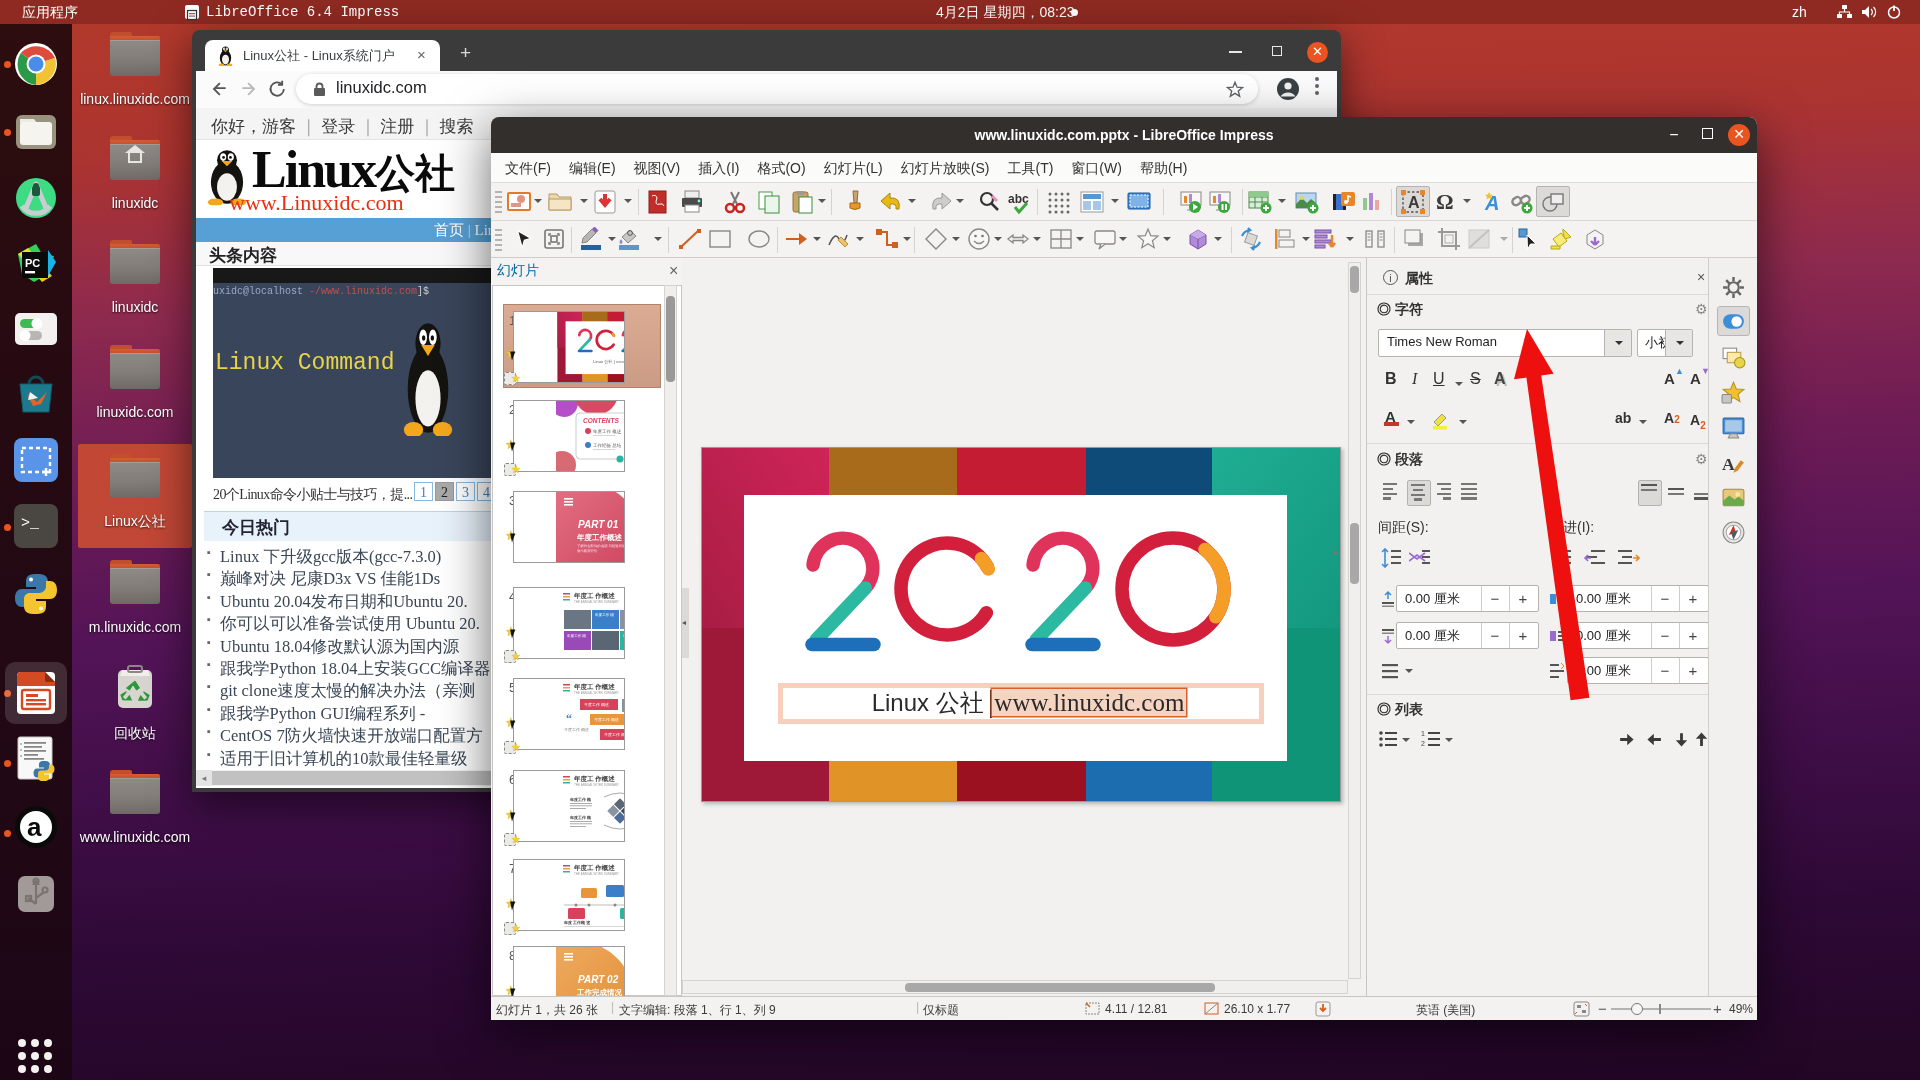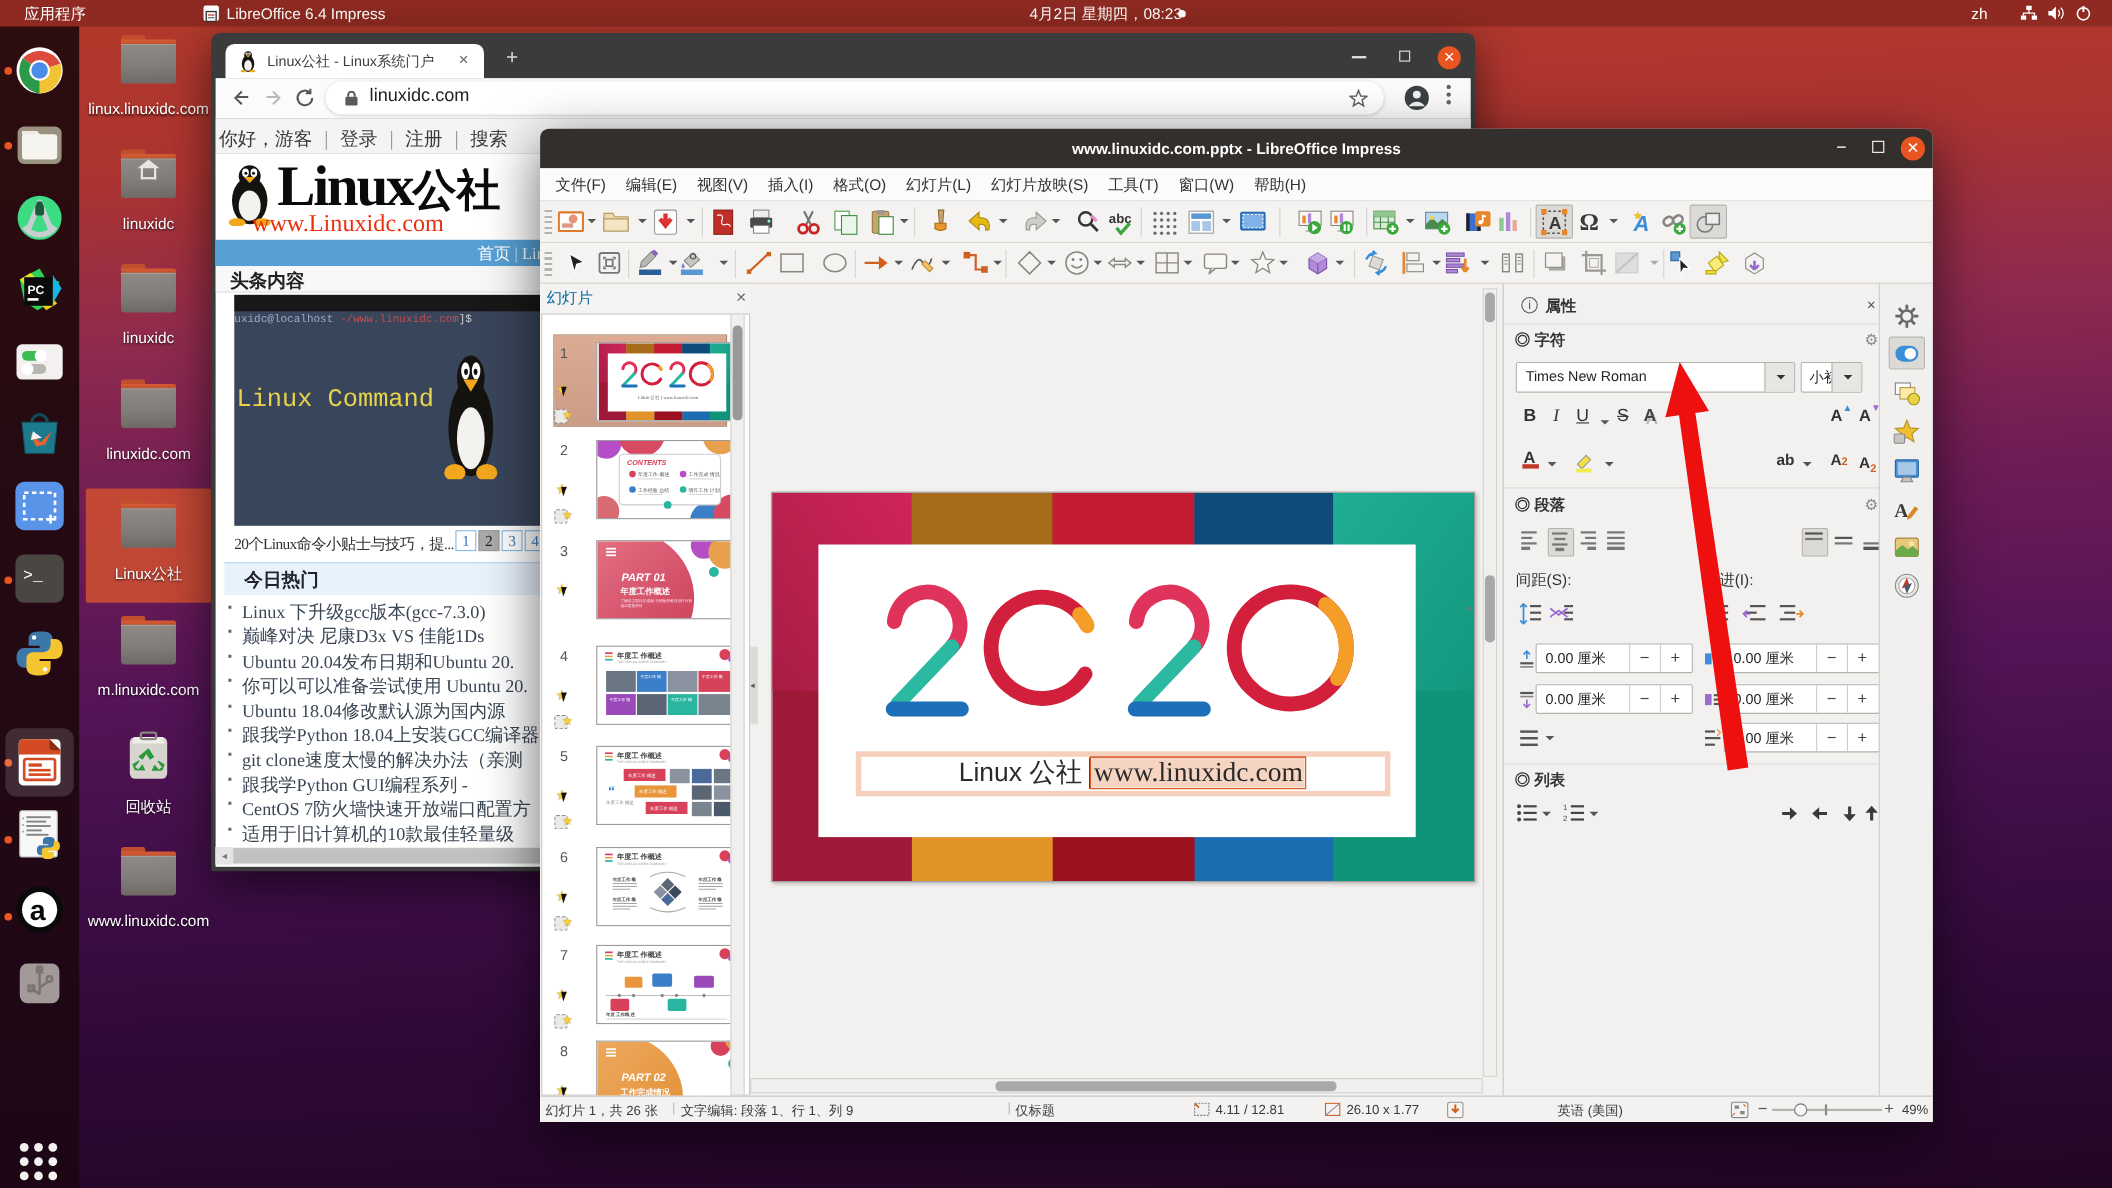--- a/index.html
+++ b/index.html
@@ -41,21 +41,21 @@
 #imenu { position:absolute; left:0; top:36px; width:100%; height:30px; background:#fbfbfa; font-size:14px; color:#333; border-bottom:1px solid #e0dedc;}
 #imenu span { display:inline-block; padding:0 9px; line-height:30px; }
 #itool1 { position:absolute; left:0; top:66px; width:100%; height:38px; background:#f4f3f1; border-bottom:1px solid #dad8d5; }
 #itool2 { position:absolute; left:0; top:104px; width:100%; height:37px; background:#f4f3f1; border-bottom:1px solid #cfccc9; }
 #ipanel { position:absolute; left:0; top:141px; width:191px; height:738px; background:#f4f3f1; }
 #ipanelList { position:absolute; left:1px; top:27px; width:190px; height:711px; background:#fff; border:1px solid #c8c6c3; }
 #icanvas { position:absolute; left:191px; top:141px; width:684px; height:738px; background:#f2f1ef; }
 #isidebar { position:absolute; left:875px; top:141px; width:342px; height:738px; background:#f2f1ef; border-left:1px solid #c8c6c3; font-size:14px; color:#333; }
 #itabstrip { position:absolute; left:1217px; top:141px; width:49px; height:738px; background:#f1f0ee; border-left:1px solid #d0cecb; }
 #istatus { position:absolute; left:0; top:879px; width:100%; height:24px; background:#f3f2f0; border-top:1px solid #c8c6c3; font-size:12px; color:#3a3a3a; }
-.thumb { position:absolute; left:49px; width:126px; height:72px; background:#fff; border:1px solid #9a9a9a; overflow:hidden; }
+.thumb { position:absolute; left:20px; width:112px; height:72px; background:#fff; border:1px solid #9a9a9a; overflow:hidden;padding-left:42px; }
 .snum { position:absolute; font-size:13px; color:#555; }
 .spin { position:absolute; height:27px; background:#fff; border:1px solid #b5b3b0; border-radius:2px; font-size:13px; color:#222; }
 
 #hotlist { position:absolute; left:0px; top:438px; list-style:none; font-size:16.5px; color:#3a4654; }
 #hotlist li { height:22.4px; padding-left:24px; position:relative; white-space:nowrap; }
 #hotlist li::before { content:"▪"; position:absolute; left:11px; top:0; font-size:11px; color:#666; }
 .ti { position:absolute; top:7px; width:24px; height:24px; }
 .ti2 { position:absolute; top:6px; width:24px; height:24px; }
 .dd { position:absolute; top:16px; width:0; height:0; border-left:4px solid transparent; border-right:4px solid transparent; border-top:4px solid #555; }
 .tsep { position:absolute; top:6px; width:1px; height:26px; background:#d5d3d0; }
@@ -126,21 +126,21 @@
   <path d="M23 16 h14 l-7 7 z" fill="#f2a71d"></path>
   <ellipse cx="15" cy="70" rx="10" ry="5" fill="#f2a71d"></ellipse>
   <ellipse cx="45" cy="70" rx="10" ry="5" fill="#f2a71d"></ellipse>
 </symbol>
 </defs>
   </svg>
 <div id="wall"></div>
 
 <div id="topbar">
   <span class="item" style="left:22px;">应用程序</span>
-  <span class="item" style="left:206px;">LibreOffice 6.4 Impress</span>
+  <span class="item" style="left:206px;font-family:Liberation Mono, monospace;">LibreOffice 6.4 Impress</span>
   <span class="item" style="left:936px;">4月2日 星期四，08:23</span>
   <span class="item" style="left:1071px; top:9px; width:7px; height:7px; background:#fff; border-radius:50%;"></span>
   <span class="item" style="left:1792px;">zh</span>
   <svg style="position:absolute; left:1837px; top:5px;" width="15" height="14" viewBox="0 0 15 14">
       <g fill="#fff">
         <rect x="5" y="0" width="5" height="4" rx="0.5"></rect>
         <rect x="0" y="9" width="5" height="4" rx="0.5"></rect>
         <rect x="10" y="9" width="5" height="4" rx="0.5"></rect>
       </g>
       <path d="M7.5 4 v3 M2.5 9 V7 h10 v2" stroke="#fff" stroke-width="1.2" fill="none"></path>
@@ -389,21 +389,21 @@
         <path d="M4.5 19.5 a9 9 0 0 1 15 0" fill="#f1f1f1"></path>
       </svg>
     <div style="position:absolute;left:1119px;top:6px; width:4px;">
       <span style="display:block;width:4px;height:4px;border-radius:50%;background:#5f6368;margin-bottom:3px;"></span>
       <span style="display:block;width:4px;height:4px;border-radius:50%;background:#5f6368;margin-bottom:3px;"></span>
       <span style="display:block;width:4px;height:4px;border-radius:50%;background:#5f6368;"></span>
     </div>
   </div>
   <div id="cbody">
     <div style="position:absolute; left:0; top:0; width:1141px; height:32px; background:#f4f4f4; border-bottom:1px solid #e4e4e4;" class="serif">
-      <span style="position:absolute; left:3px; top:7px; font-size:17px; color:#3a3a3a;">你好，游客 <span style="color:#999;">｜</span> 登录 <span style="color:#999;">｜</span> 注册 <span style="color:#999;">｜</span> 搜索</span>
+      <span style="position:absolute; left:15px; top:7px; font-size:17px; color:#3a3a3a;">你好，游客 <span style="color:#999;">｜</span> 登录 <span style="color:#999;">｜</span> 注册 <span style="color:#999;">｜</span> 搜索</span>
     </div>
     <div style="position:absolute; left:0; top:32px; width:1141px; height:78px; background:#fff;">
       <svg style="position:absolute;left:8px;top:5px;" width="46" height="64" viewBox="0 0 60 74">
           <use href="#tux"></use>
         </svg>
       <span class="serif" style="position:absolute; left:56px; top:0px; font-size:52px; font-weight:bold; color:#0a0a0a; letter-spacing:-2px;">Linux<span style="font-size:40px; letter-spacing:0;">公社</span></span>
       <span class="serif" style="position:absolute; left:33px; top:50px; font-size:22px; color:#e83010;">www.Linuxidc.com</span>
     </div>
     <div style="position:absolute; left:0; top:110px; width:1141px; height:24px; background:#57a0d5; color:#fff; font-size:15px;" class="serif">
       <span style="position:absolute; left:238px; top:3px;">首页 <span style="opacity:.7;">|</span> Linux资讯 <span style="opacity:.7;">|</span> Linux教程 <span style="opacity:.7;">|</span> 数据库技术 <span style="opacity:.7;">|</span> Linux编程</span>

